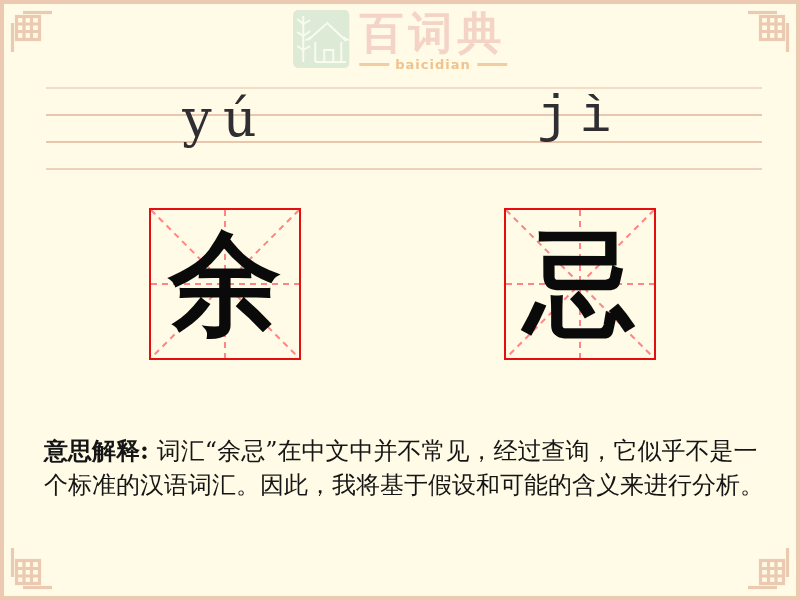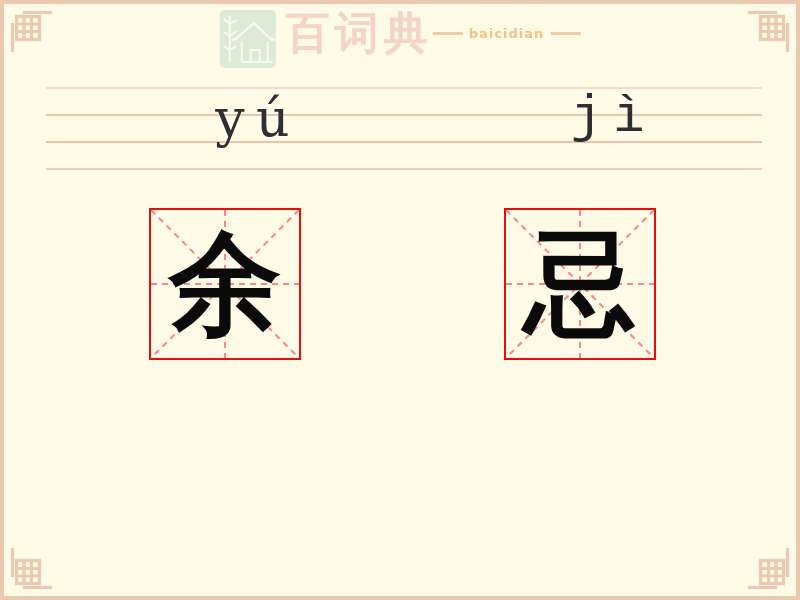--- a/index.html
+++ b/index.html
@@ -20,39 +20,39 @@
   .corner.br{right:3px;bottom:3px;transform:rotate(180deg);}
   
   .logo{
     position:absolute;left:50%;top:6px;transform:translateX(-50%);
     display:flex;align-items:flex-start;gap:10px;
   }
   .logo-stamp{
     width:56px;height:58px;background:#dcead6;border-radius:5px;
     display:block;
   }
-  .logo-texts{display:flex;flex-direction:row;align-items:center;}
+  .logo-texts{display:flex;flex-direction:column;align-items:center;}
   .logo-title{
     font-size:44px;line-height:46px;font-weight:bold;
     letter-spacing:5px;color:#f4d4c6;white-space:nowrap;
   }
   .logo-sub{
     margin-top:1px;display:flex;align-items:center;gap:6px;
     color:#f0c28e;font-size:13px;font-weight:bold;letter-spacing:1px;
     font-family:"DejaVu Sans", sans-serif;
   }
   .logo-sub .dash{width:30px;height:3px;background:#f3cda2;}
   
   .guideline{position:absolute;left:42px;width:716px;height:2px;}
   .guideline.l1{top:83px;background:#f3dcca;}
   .guideline.l2{top:110px;background:#eac6ae;}
   .guideline.l3{top:137px;background:#eac6ae;}
   .guideline.l4{top:164px;background:#eed0bc;}
   .pinyin{
-    position:absolute;top:88px;width:152px;text-align:right;
+    position:absolute;top:88px;width:152px;text-align:center;
     font-size:52px;line-height:52px;color:#2e2e33;
     letter-spacing:0.22em;white-space:nowrap;
   }
   .pinyin.p1{left:145px;}
   .pinyin.p2{left:500px;font-family:Liberation Mono, monospace;}
   
   .charbox{
     position:absolute;top:204px;width:152px;height:152px;
     border:2px solid #e30f0f;box-sizing:border-box;background:#fffbe6;
   }
@@ -148,14 +148,17 @@
       <g stroke="#ff8585" stroke-width="2" stroke-dasharray="6 5" fill="none">
         <path d="M0 0 L148 148"></path>
         <path d="M148 0 L0 148"></path>
         <path d="M74 0 V148"></path>
         <path d="M0 74 H148"></path>
       </g>
     </svg>
     <div class="hanzi">忌</div>
   </div>
 
+  <p class="explain">
+    <strong>意思解释:</strong><span>词汇“余忌”在中文中并不常见，经过查询，它似乎不是一个标准的汉语词汇。因此，我将基于假设和可能的含义来进行分析。</span>
+  </p>
 
 </div>
 
 </body></html>

